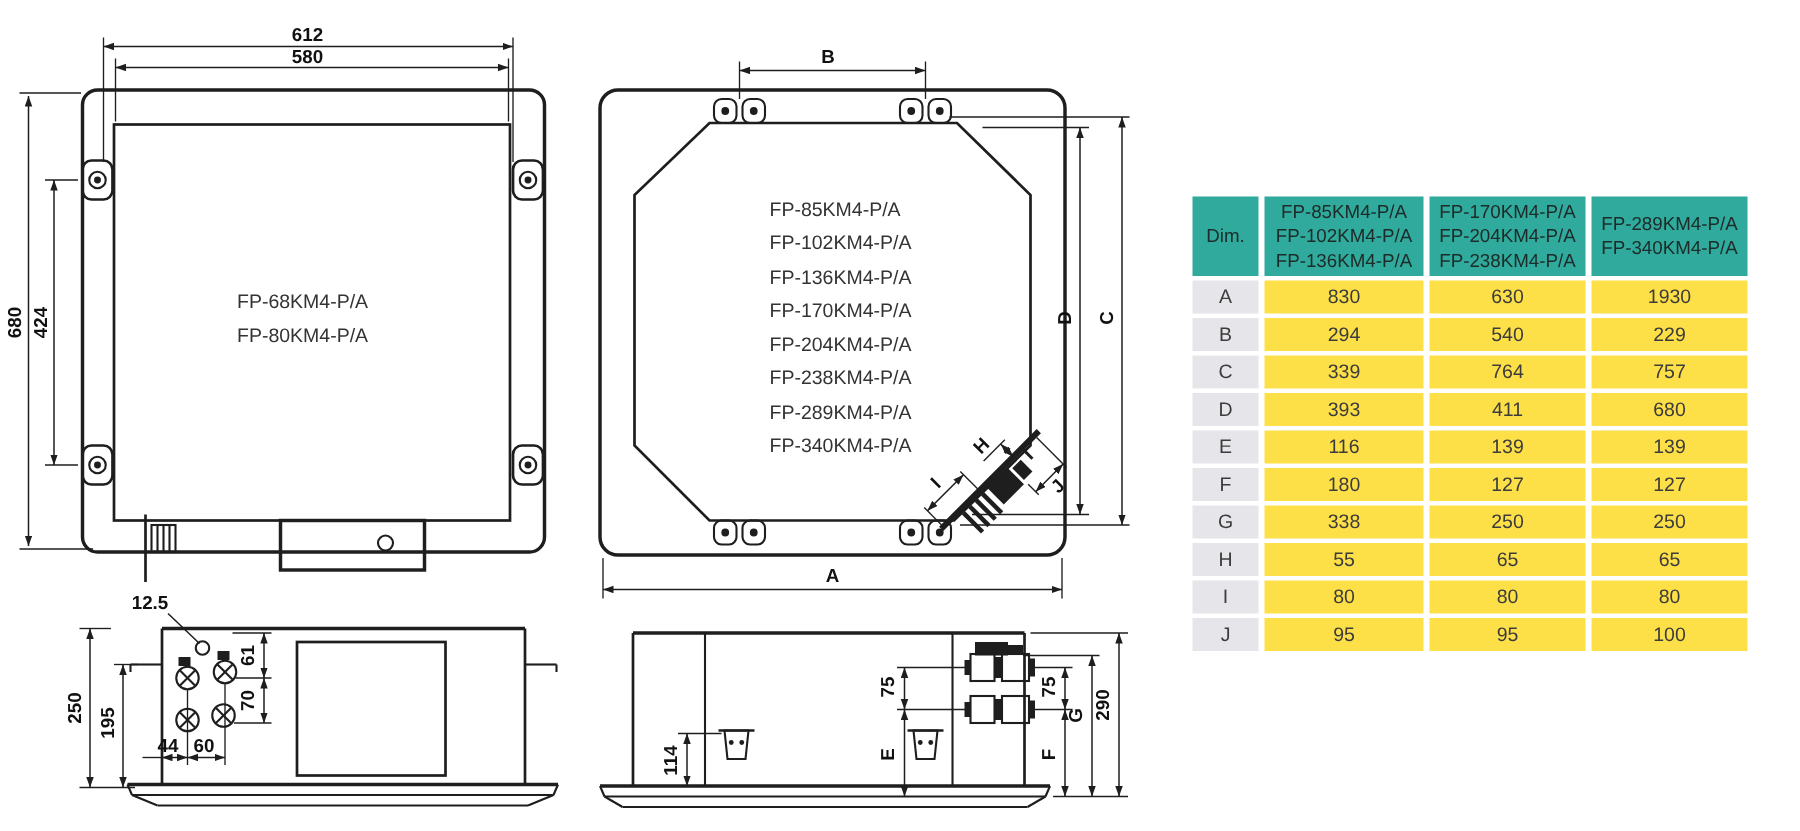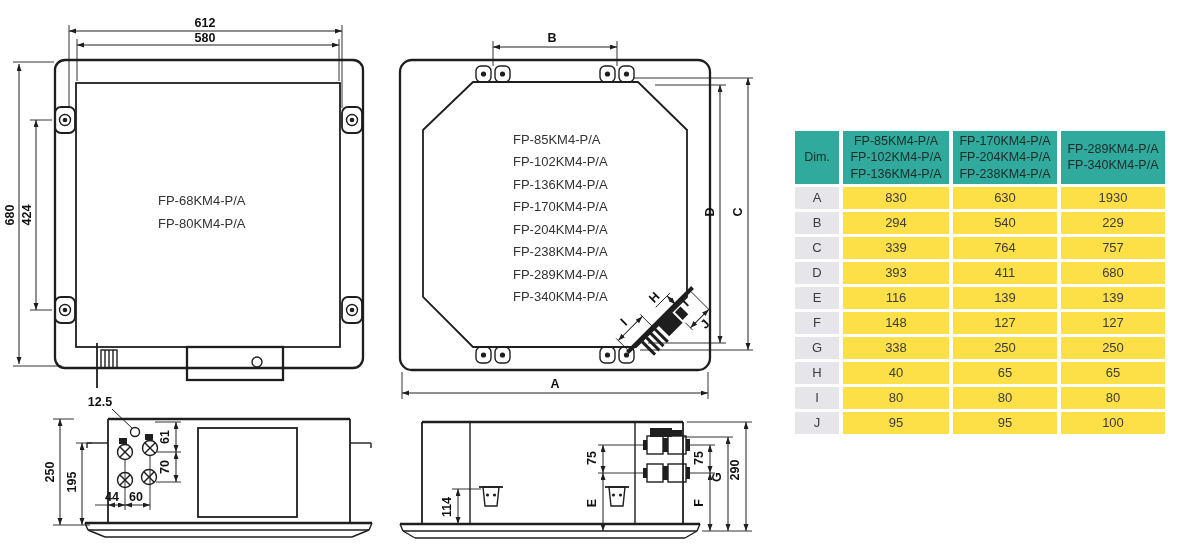--- a/index.html
+++ b/index.html
@@ -329,33 +329,33 @@
         <td>680</td>
       </tr>
       <tr>
         <td class="lbl">E</td>
         <td>116</td>
         <td>139</td>
         <td>139</td>
       </tr>
       <tr>
         <td class="lbl">F</td>
-        <td>148</td>
+        <td>180</td>
         <td>127</td>
         <td>127</td>
       </tr>
       <tr>
         <td class="lbl">G</td>
         <td>338</td>
         <td>250</td>
         <td>250</td>
       </tr>
       <tr>
         <td class="lbl">H</td>
-        <td>40</td>
+        <td>55</td>
         <td>65</td>
         <td>65</td>
       </tr>
       <tr>
         <td class="lbl">I</td>
         <td>80</td>
         <td>80</td>
         <td>80</td>
       </tr>
       <tr>

